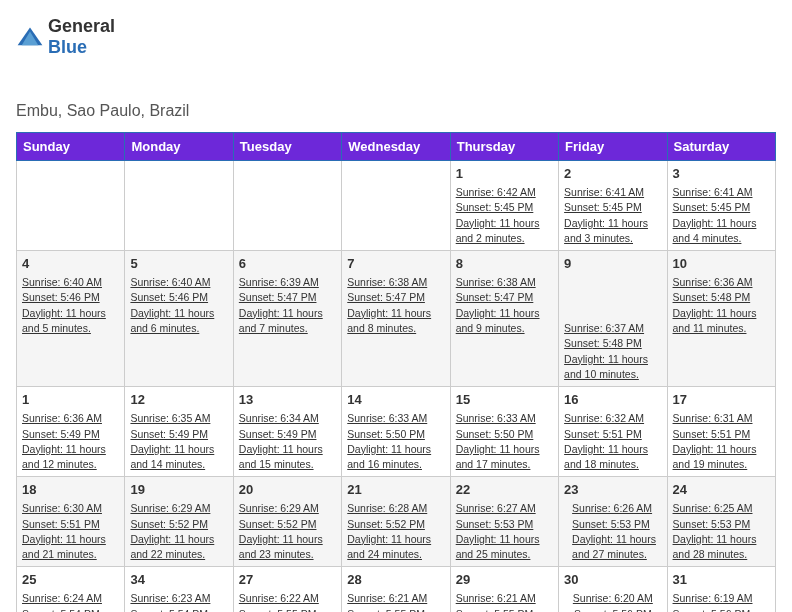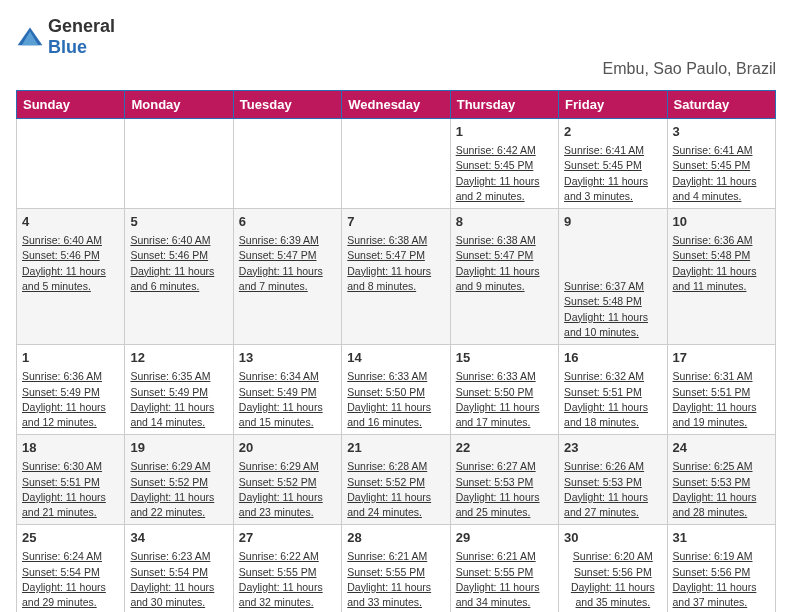--- a/index.html
+++ b/index.html
@@ -8,20 +8,21 @@
       background: #fff;
       width: 792px;
       min-height: 612px;
       padding: 16px;
     }
     .header-row {
       display: flex;
       justify-content: space-between;
       align-items: flex-start;
       margin-bottom: 12px;
+      flex-direction: column;
     }
     .logo {
       display: flex;
       align-items: center;
       gap: 4px;
     }
     .logo-icon {
       width: 28px;
       height: 22px;
     }
@@ -39,21 +40,21 @@
       font-weight: normal;
       color: #555;
       margin-top: 44px;
     }
     table {
       width: 100%;
       border-collapse: collapse;
       font-size: 11px;
     }
     thead th {
-      background: #be185d;
+      background: #6d28d9;
       color: #fff;
       text-align: left;
       padding: 6px 6px;
       font-size: 13px;
       font-weight: bold;
       border: 1px solid #2a6db5;
     }
     tbody td {
       border: 1px solid #ccc;
       vertical-align: top;
@@ -260,21 +261,21 @@
 Daylight: 11 hours and 24 minutes.</div>
         </td>
         <td>
           <span class="day-number">22</span>
           <div class="day-info" style="white-space: pre-line;">Sunrise: 6:27 AM
 Sunset: 5:53 PM
 Daylight: 11 hours and 25 minutes.</div>
         </td>
         <td>
           <span class="day-number">23</span>
-          <div class="day-info" style="white-space: pre-line;">Sunrise: 6:26 AM
+          <div class="day-info" style="white-space: pre-line; margin-left: 8px;">Sunrise: 6:26 AM
 Sunset: 5:53 PM
 Daylight: 11 hours and 27 minutes.</div>
         </td>
         <td>
           <span class="day-number">24</span>
           <div class="day-info" style="white-space: pre-line;">Sunrise: 6:25 AM
 Sunset: 5:53 PM
 Daylight: 11 hours and 28 minutes.</div>
         </td>
       </tr>

